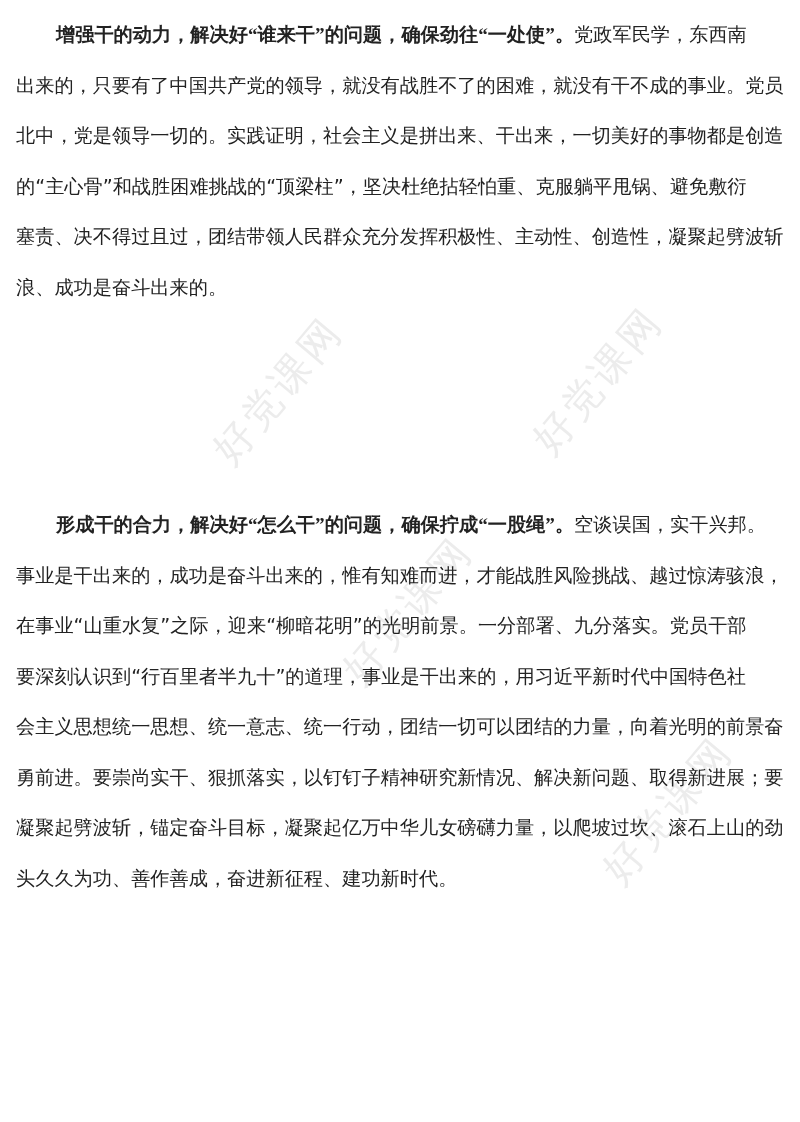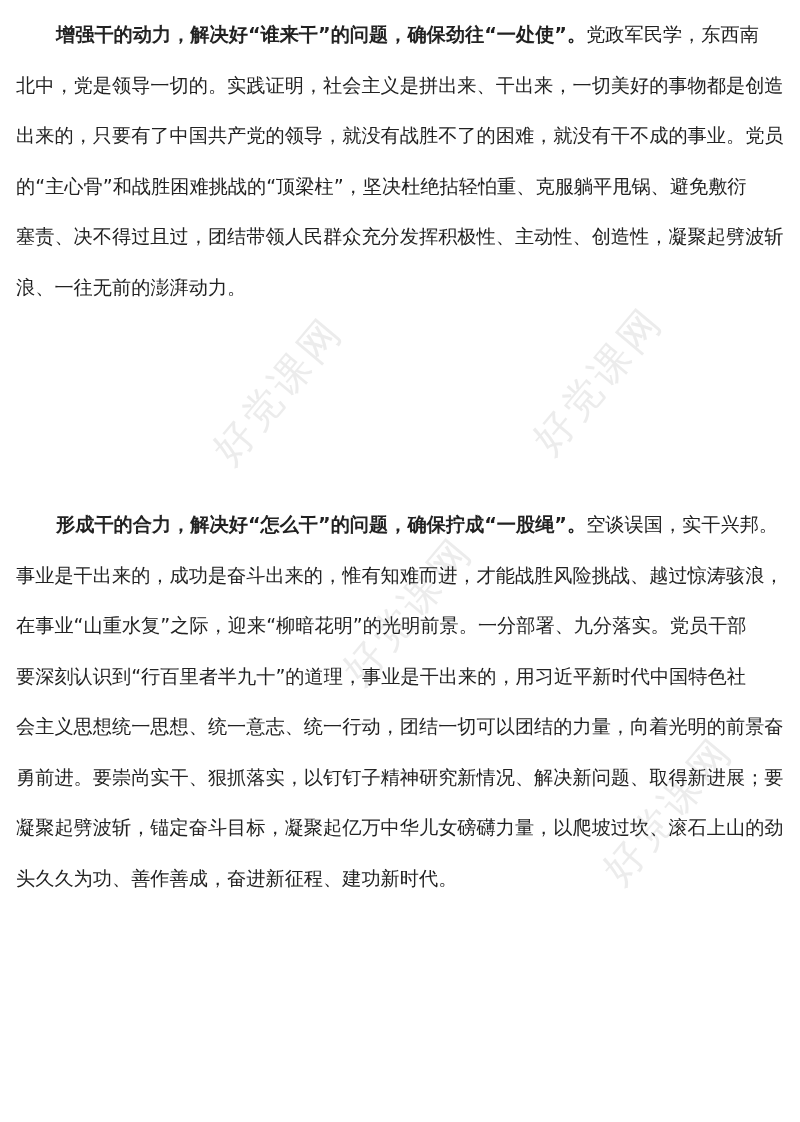--- a/index.html
+++ b/index.html
@@ -2,43 +2,43 @@
 <html><head>
 <meta charset="utf-8">
 <style>
   html, body { margin: 0; padding: 0; background: #ffffff; }
   body { width: 800px; height: 1122px; position: relative; overflow: hidden;
          font-family: "DejaVu Sans", "Liberation Sans", sans-serif; color: #222; }
   .page { position: absolute; left: 0; top: 0; width: 800px; height: 1122px; }
   .para { position: absolute; left: 16px; width: 494px; font-size: 19.2px;
           line-height: 50.5px; letter-spacing: 0; text-align: justify; margin: 0; color: #222; }
   .line { display: block; white-space: nowrap; height: 50.5px; }
-  .lead { font-weight: bold; }
+  .lead { font-weight: bold; font-family: Liberation Serif, serif; }
   .indent { padding-left: 40px; }
   .wm { position: absolute; color: rgba(200,200,200,0.35); font-size: 40px;
         transform: rotate(-50deg); transform-origin: left top; white-space: nowrap;
         pointer-events: none; letter-spacing: 4px; }
 </style>
 </head>
 <body>
 
 <div class="page">
 
   <div class="wm" style="left:200px;top:440px;">好党课网</div>
   <div class="wm" style="left:520px;top:430px;">好党课网</div>
   <div class="wm" style="left:330px;top:660px;">好党课网</div>
   <div class="wm" style="left:590px;top:860px;">好党课网</div>
 
   <div class="para" style="top:10px; width:770px;">
     <span class="line indent"><span class="lead">增强干的动力，解决好“谁来干”的问题，确保劲往“一处使”。</span><span>党政军民学，东西南</span></span>
+    <span class="line">出来的，只要有了中国共产党的领导，就没有战胜不了的困难，就没有干不成的事业。党员</span>
     <span class="line">北中，党是领导一切的。实践证明，社会主义是拼出来、干出来，一切美好的事物都是创造</span>
-    <span class="line">出来的，只要有了中国共产党的领导，就没有战胜不了的困难，就没有干不成的事业。党员</span>
     <span class="line">的“主心骨”和战胜困难挑战的“顶梁柱”，坚决杜绝拈轻怕重、克服躺平甩锅、避免敷衍</span>
     <span class="line">塞责、决不得过且过，团结带领人民群众充分发挥积极性、主动性、创造性，凝聚起劈波斩</span>
-    <span class="line">浪、一往无前的澎湃动力。</span>
+    <span class="line">浪、成功是奋斗出来的。</span>
   </div>
 
   <div class="para" style="top:500px; width:770px;">
     <span class="line indent"><span class="lead">形成干的合力，解决好“怎么干”的问题，确保拧成“一股绳”。</span><span>空谈误国，实干兴邦。</span></span>
     <span class="line">事业是干出来的，成功是奋斗出来的，惟有知难而进，才能战胜风险挑战、越过惊涛骇浪，</span>
     <span class="line">在事业“山重水复”之际，迎来“柳暗花明”的光明前景。一分部署、九分落实。党员干部</span>
     <span class="line">要深刻认识到“行百里者半九十”的道理，事业是干出来的，用习近平新时代中国特色社</span>
     <span class="line">会主义思想统一思想、统一意志、统一行动，团结一切可以团结的力量，向着光明的前景奋</span>
     <span class="line">勇前进。要崇尚实干、狠抓落实，以钉钉子精神研究新情况、解决新问题、取得新进展；要</span>
     <span class="line">凝聚起劈波斩，锚定奋斗目标，凝聚起亿万中华儿女磅礴力量，以爬坡过坎、滚石上山的劲</span>

